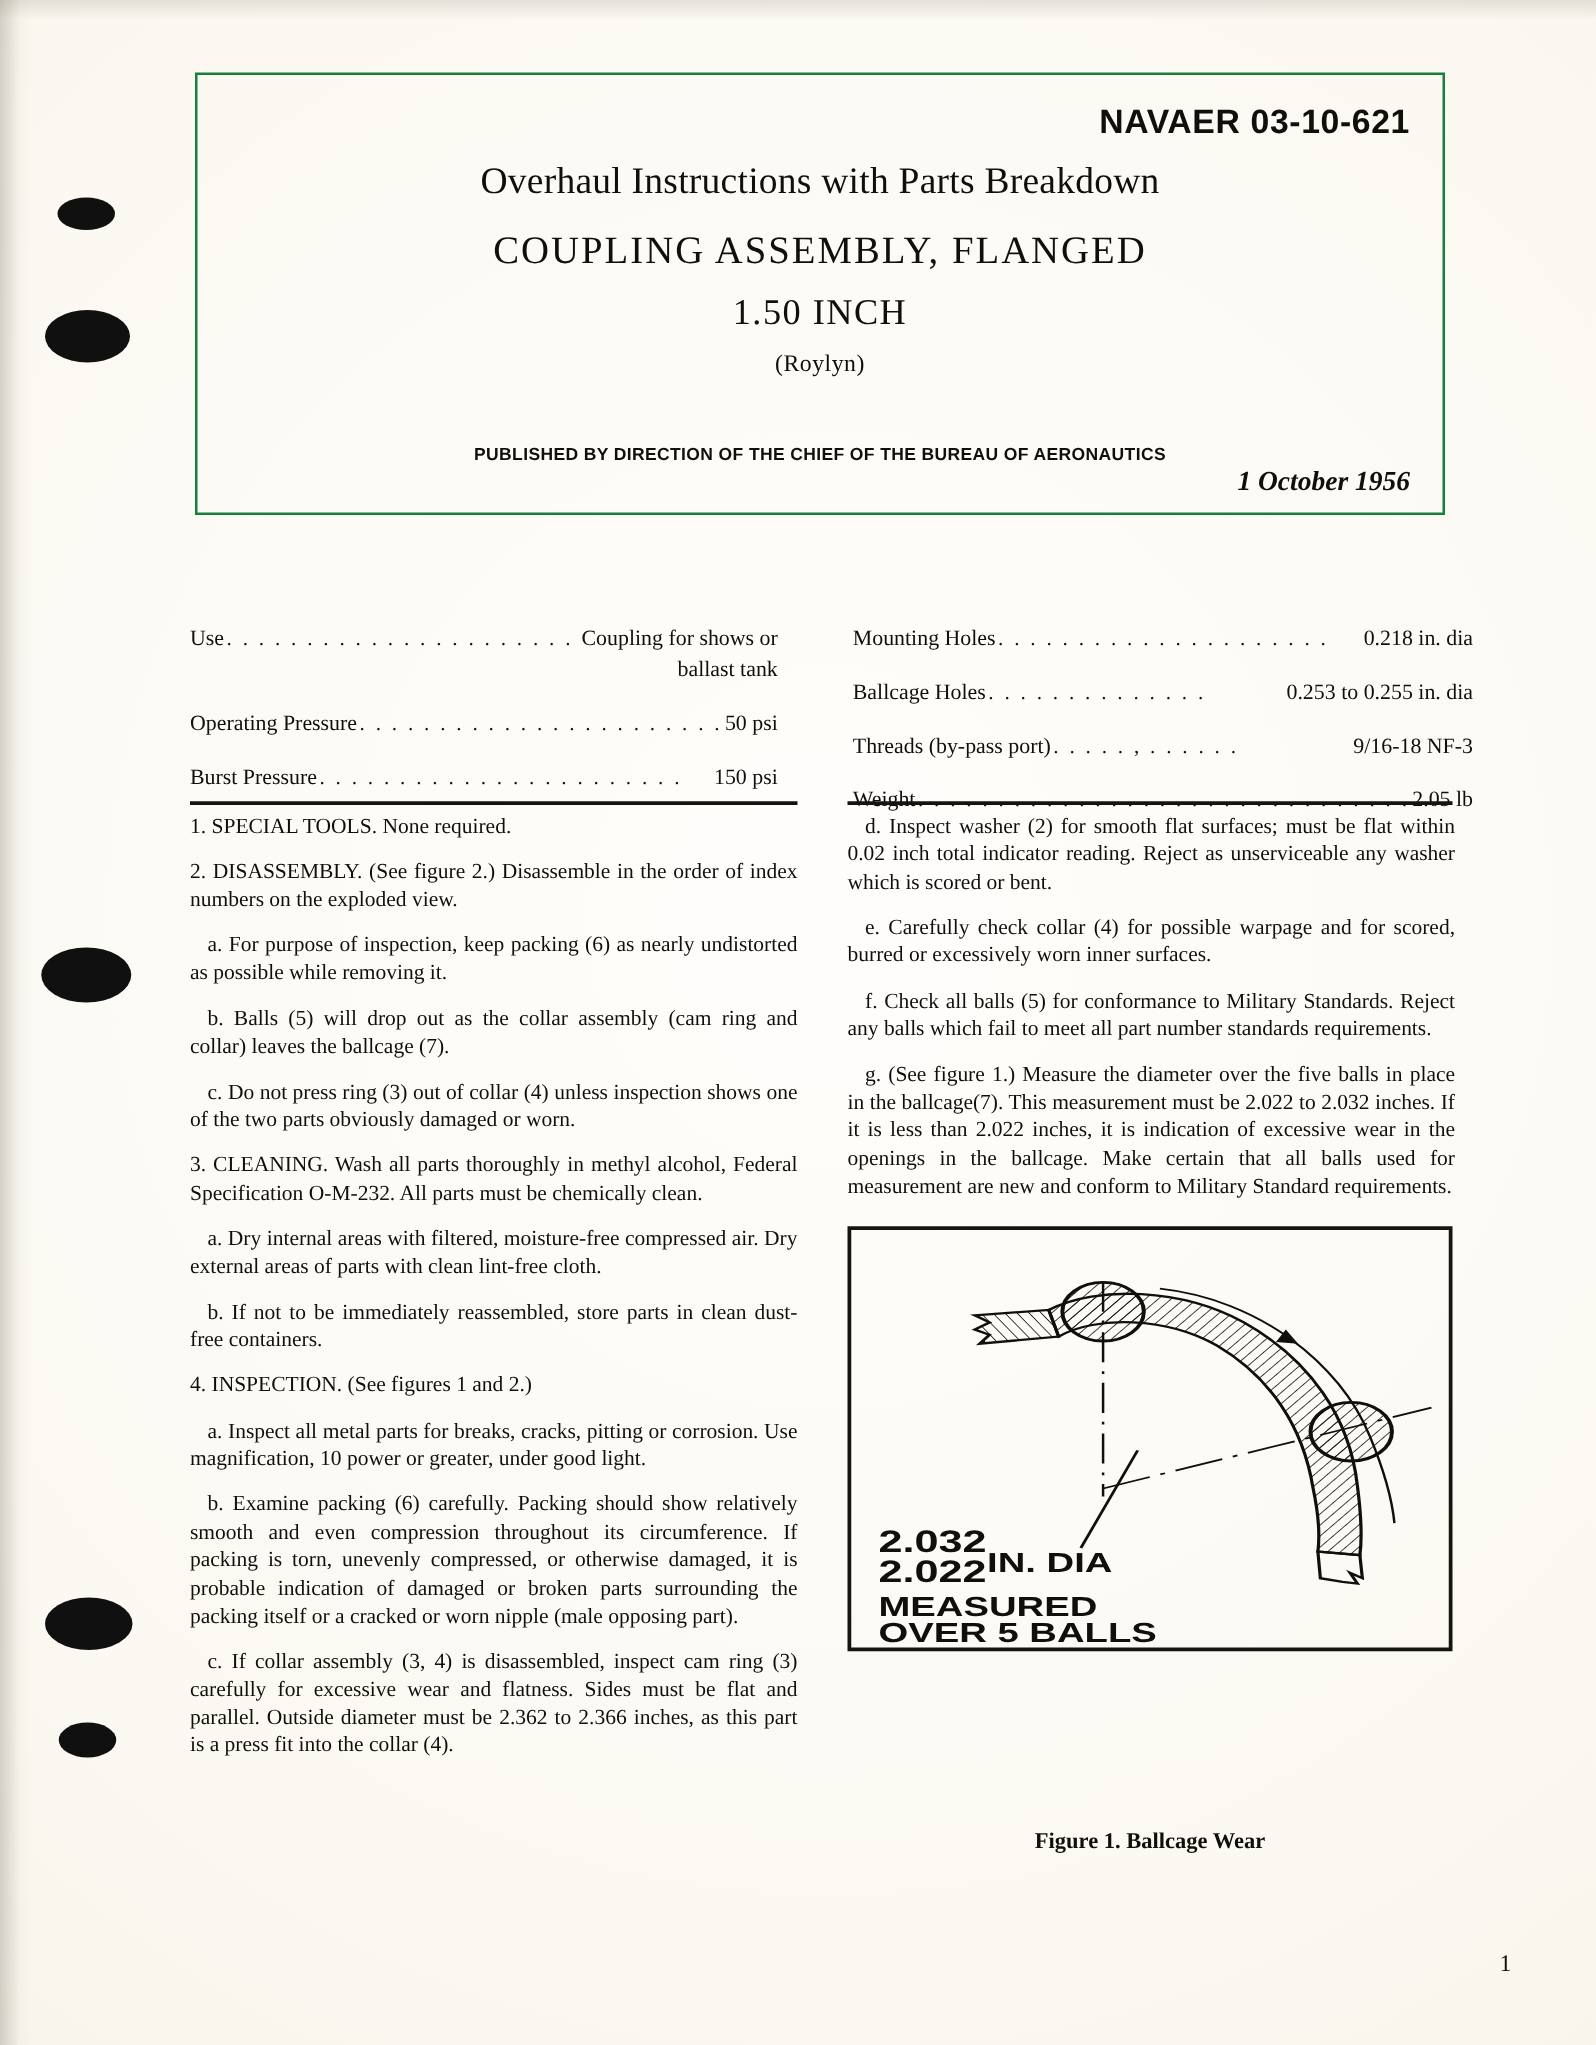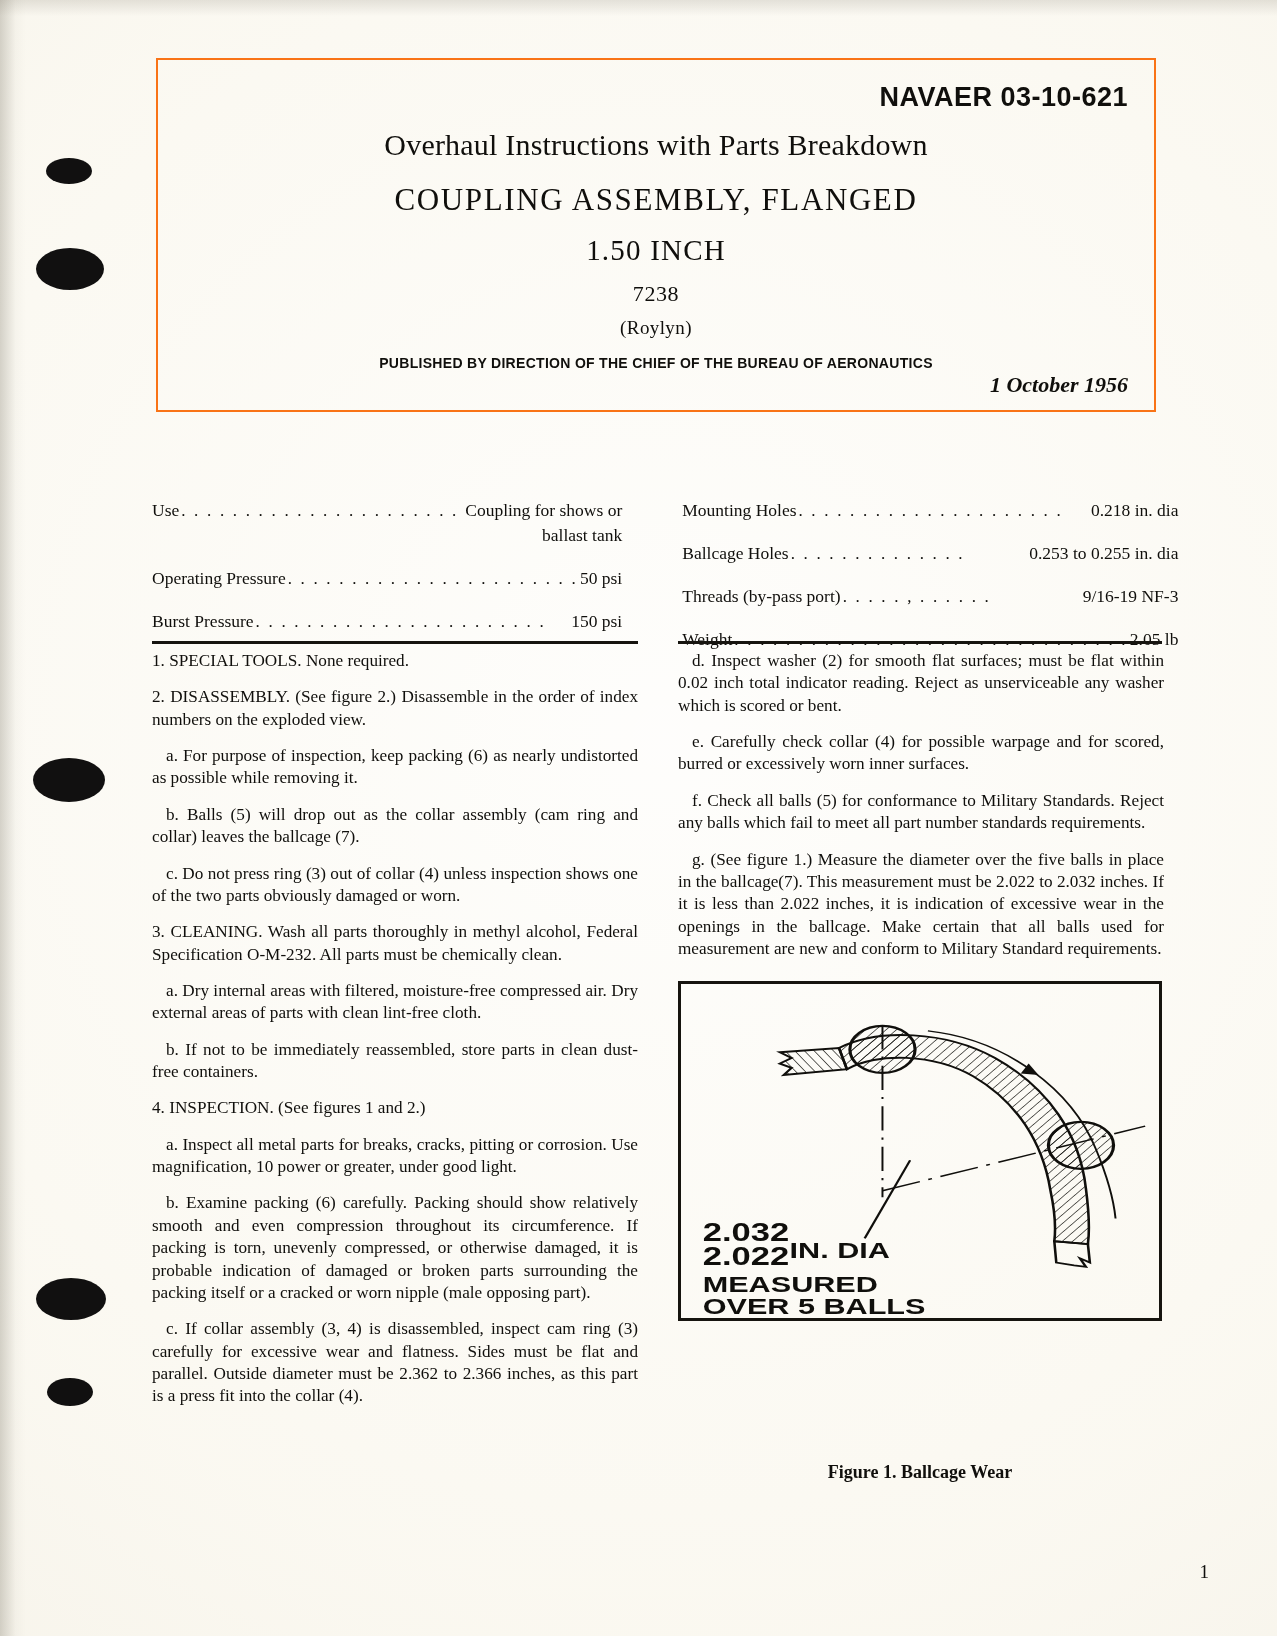--- a/index.html
+++ b/index.html
@@ -47,21 +47,21 @@
     border-radius: 50%;
   }
 
   
   #title-block {
     position: absolute;
     left: 156px;
     top: 58px;
     width: 1000px;
     height: 354px;
-    border: 2px solid #f97316;
+    border: 2px solid #15803d;
     box-sizing: border-box;
   }
   #doc-number {
     position: absolute;
     right: 26px;
     top: 22px;
     font-family: "Liberation Sans", "DejaVu Sans", sans-serif;
     font-weight: bold;
     font-size: 27px;
     letter-spacing: 0.5px;
@@ -268,21 +268,20 @@
       <div class="punch" style="left: 47px; top: 1378px; width: 46px; height: 28px;"></div>
     </div>
 
   <div id="title-block">
     <div id="doc-number">NAVAER 03-10-621</div>
 
     <div id="title-stack">
       <div id="main-title">Overhaul Instructions with Parts Breakdown</div>
       <div id="product-title">COUPLING ASSEMBLY, FLANGED</div>
       <div id="size-title">1.50  INCH</div>
-      <div id="part-number">7238</div>
       <div id="vendor">(Roylyn)</div>
     </div>
 
     <div id="published-line">PUBLISHED BY DIRECTION OF THE CHIEF OF THE BUREAU OF AERONAUTICS</div>
     <div id="pub-date">1 October 1956</div>
   </div>
 
 
   <div id="particulars">
     <div class="particulars-col" id="particulars-left">
@@ -310,21 +309,21 @@
           <span class="p-value">0.218 in. dia</span>
         </div>
         <div class="p-row">
           <span class="p-label">Ballcage Holes</span>
           <span class="p-dots">. . . . . . . . . . . . . .</span>
           <span class="p-value">0.253 to 0.255 in. dia</span>
         </div>
         <div class="p-row">
           <span class="p-label">Threads (by-pass port)</span>
           <span class="p-dots">. . . . . , . . . . . .</span>
-          <span class="p-value">9/16-19 NF-3</span>
+          <span class="p-value">9/16-18 NF-3</span>
         </div>
         <div class="p-row">
           <span class="p-label">Weight</span>
           <span class="p-dots">. . . . . . . . . . . . . . . . . . . . . . . . . . . . . . .</span>
           <span class="p-value">2.05 lb</span>
         </div>
       </div>
   </div>
 
   <div id="rule-left"></div>

